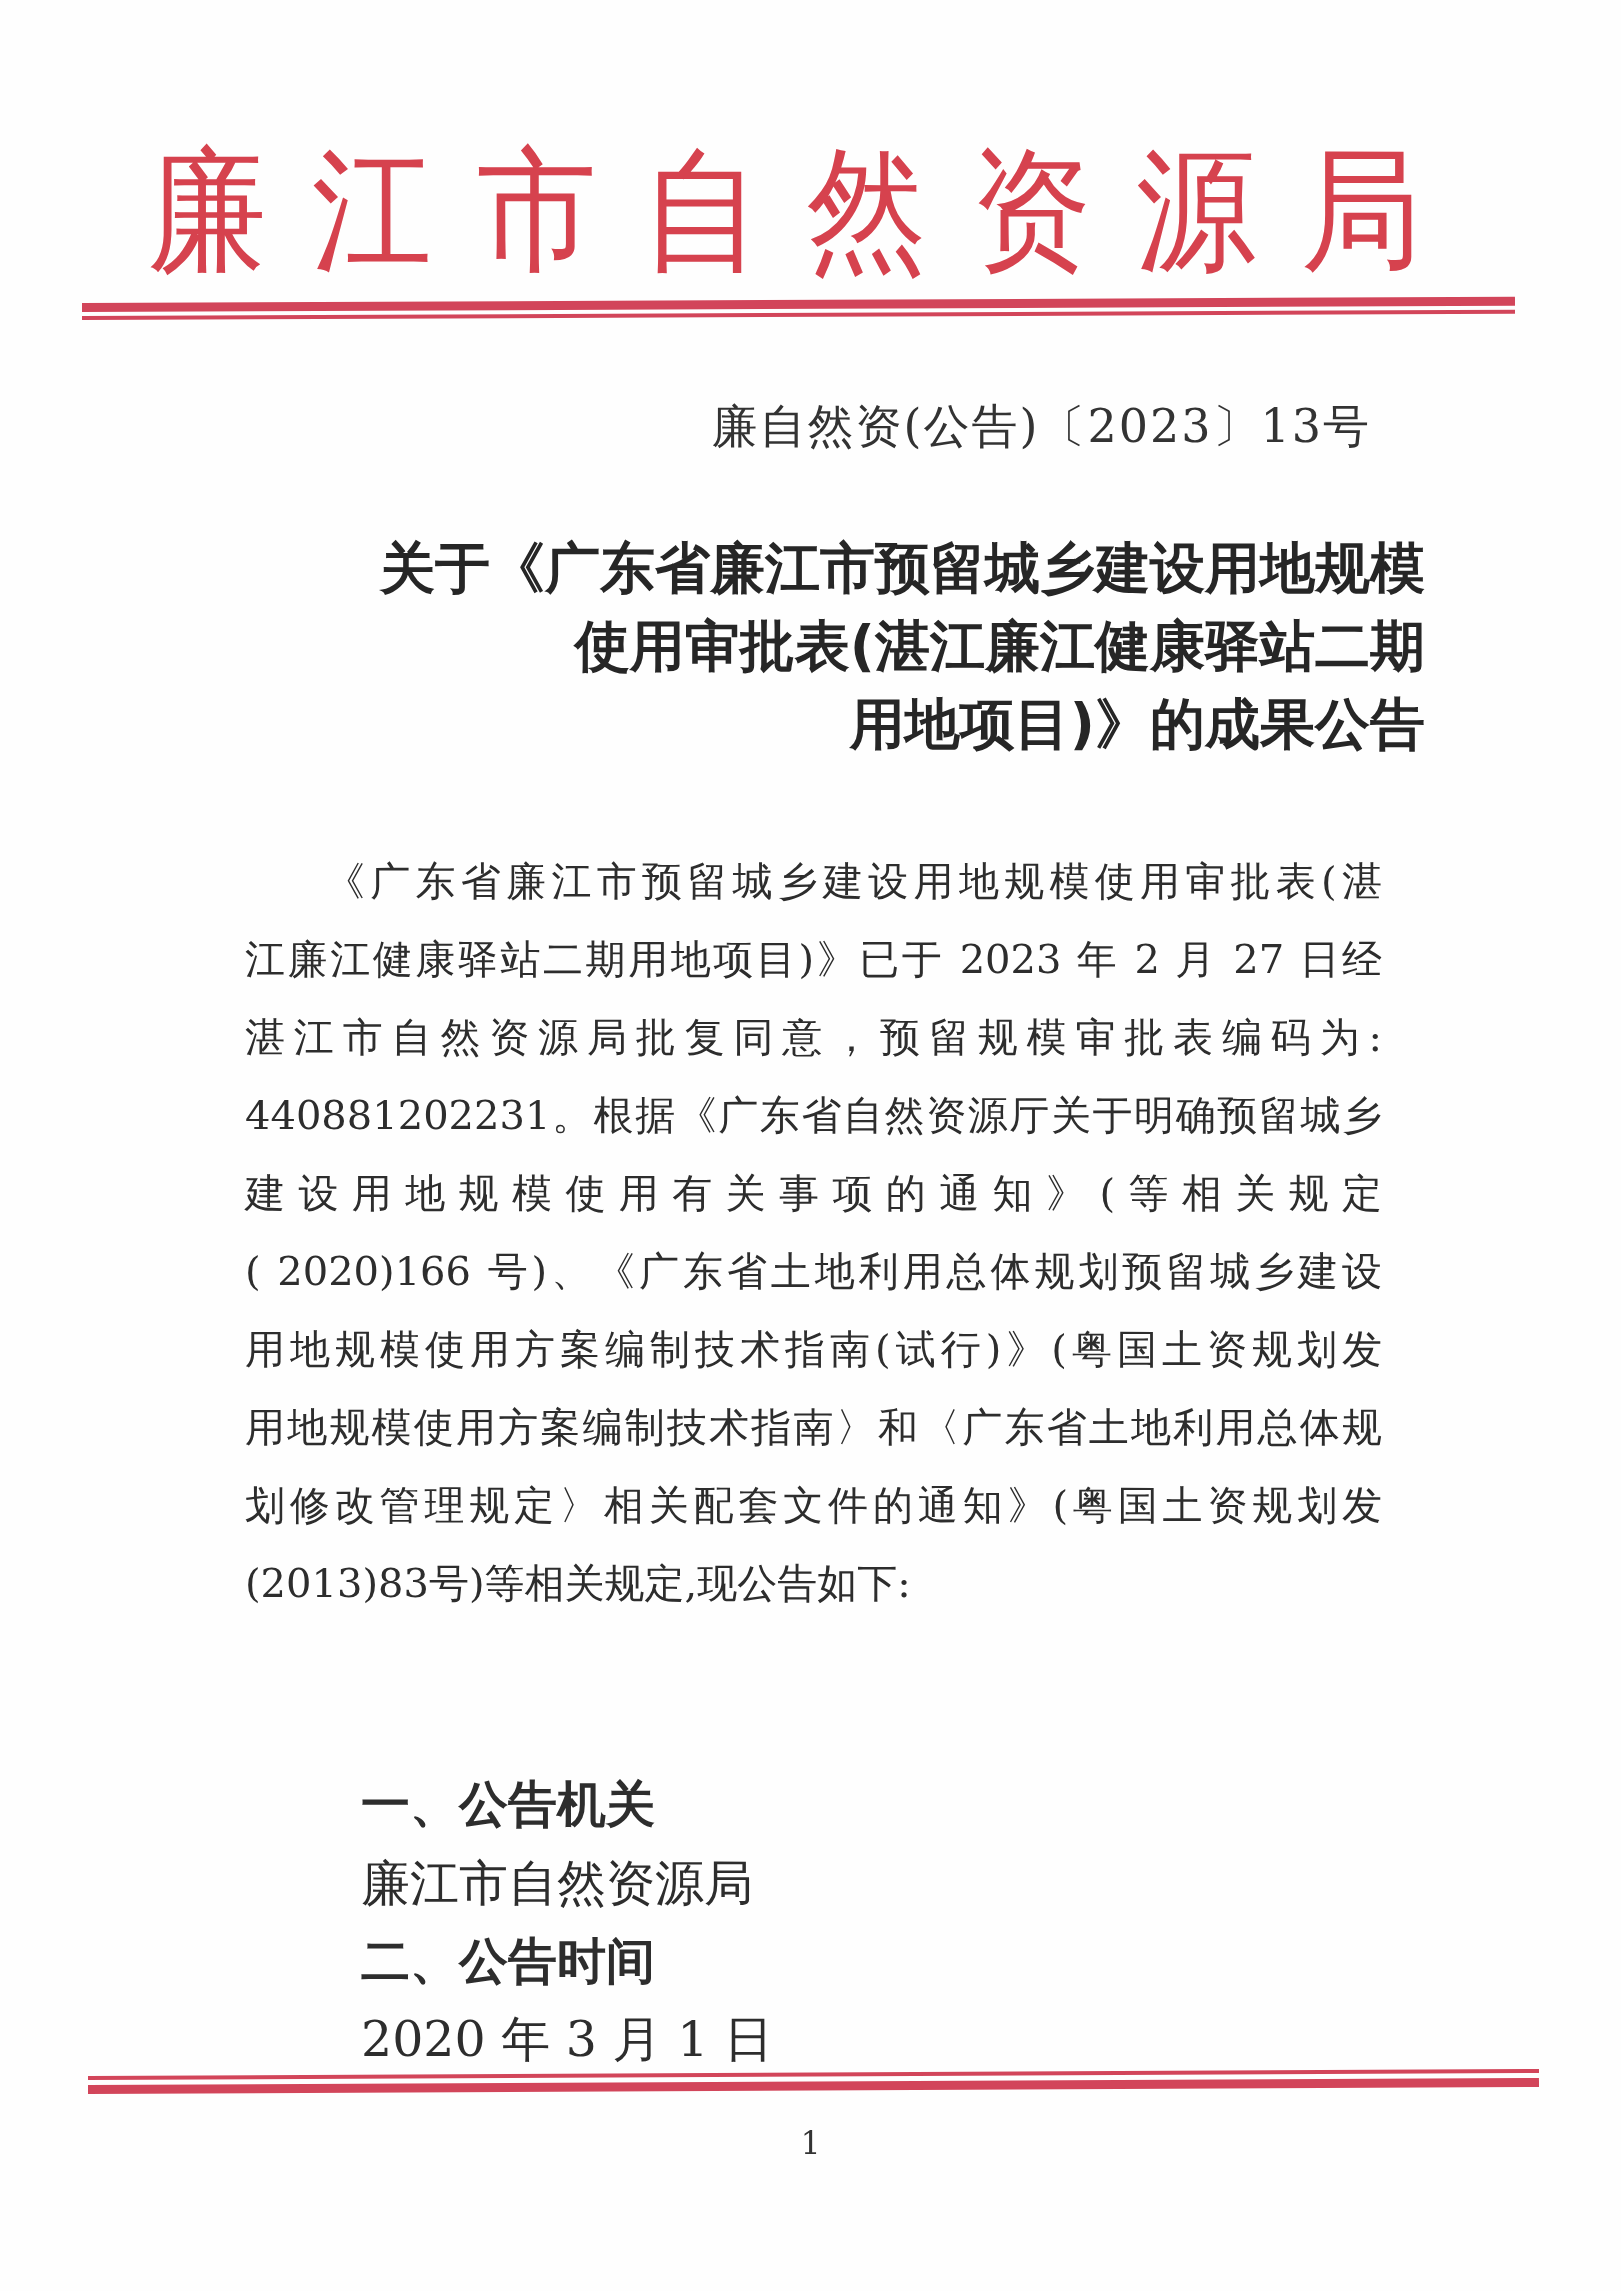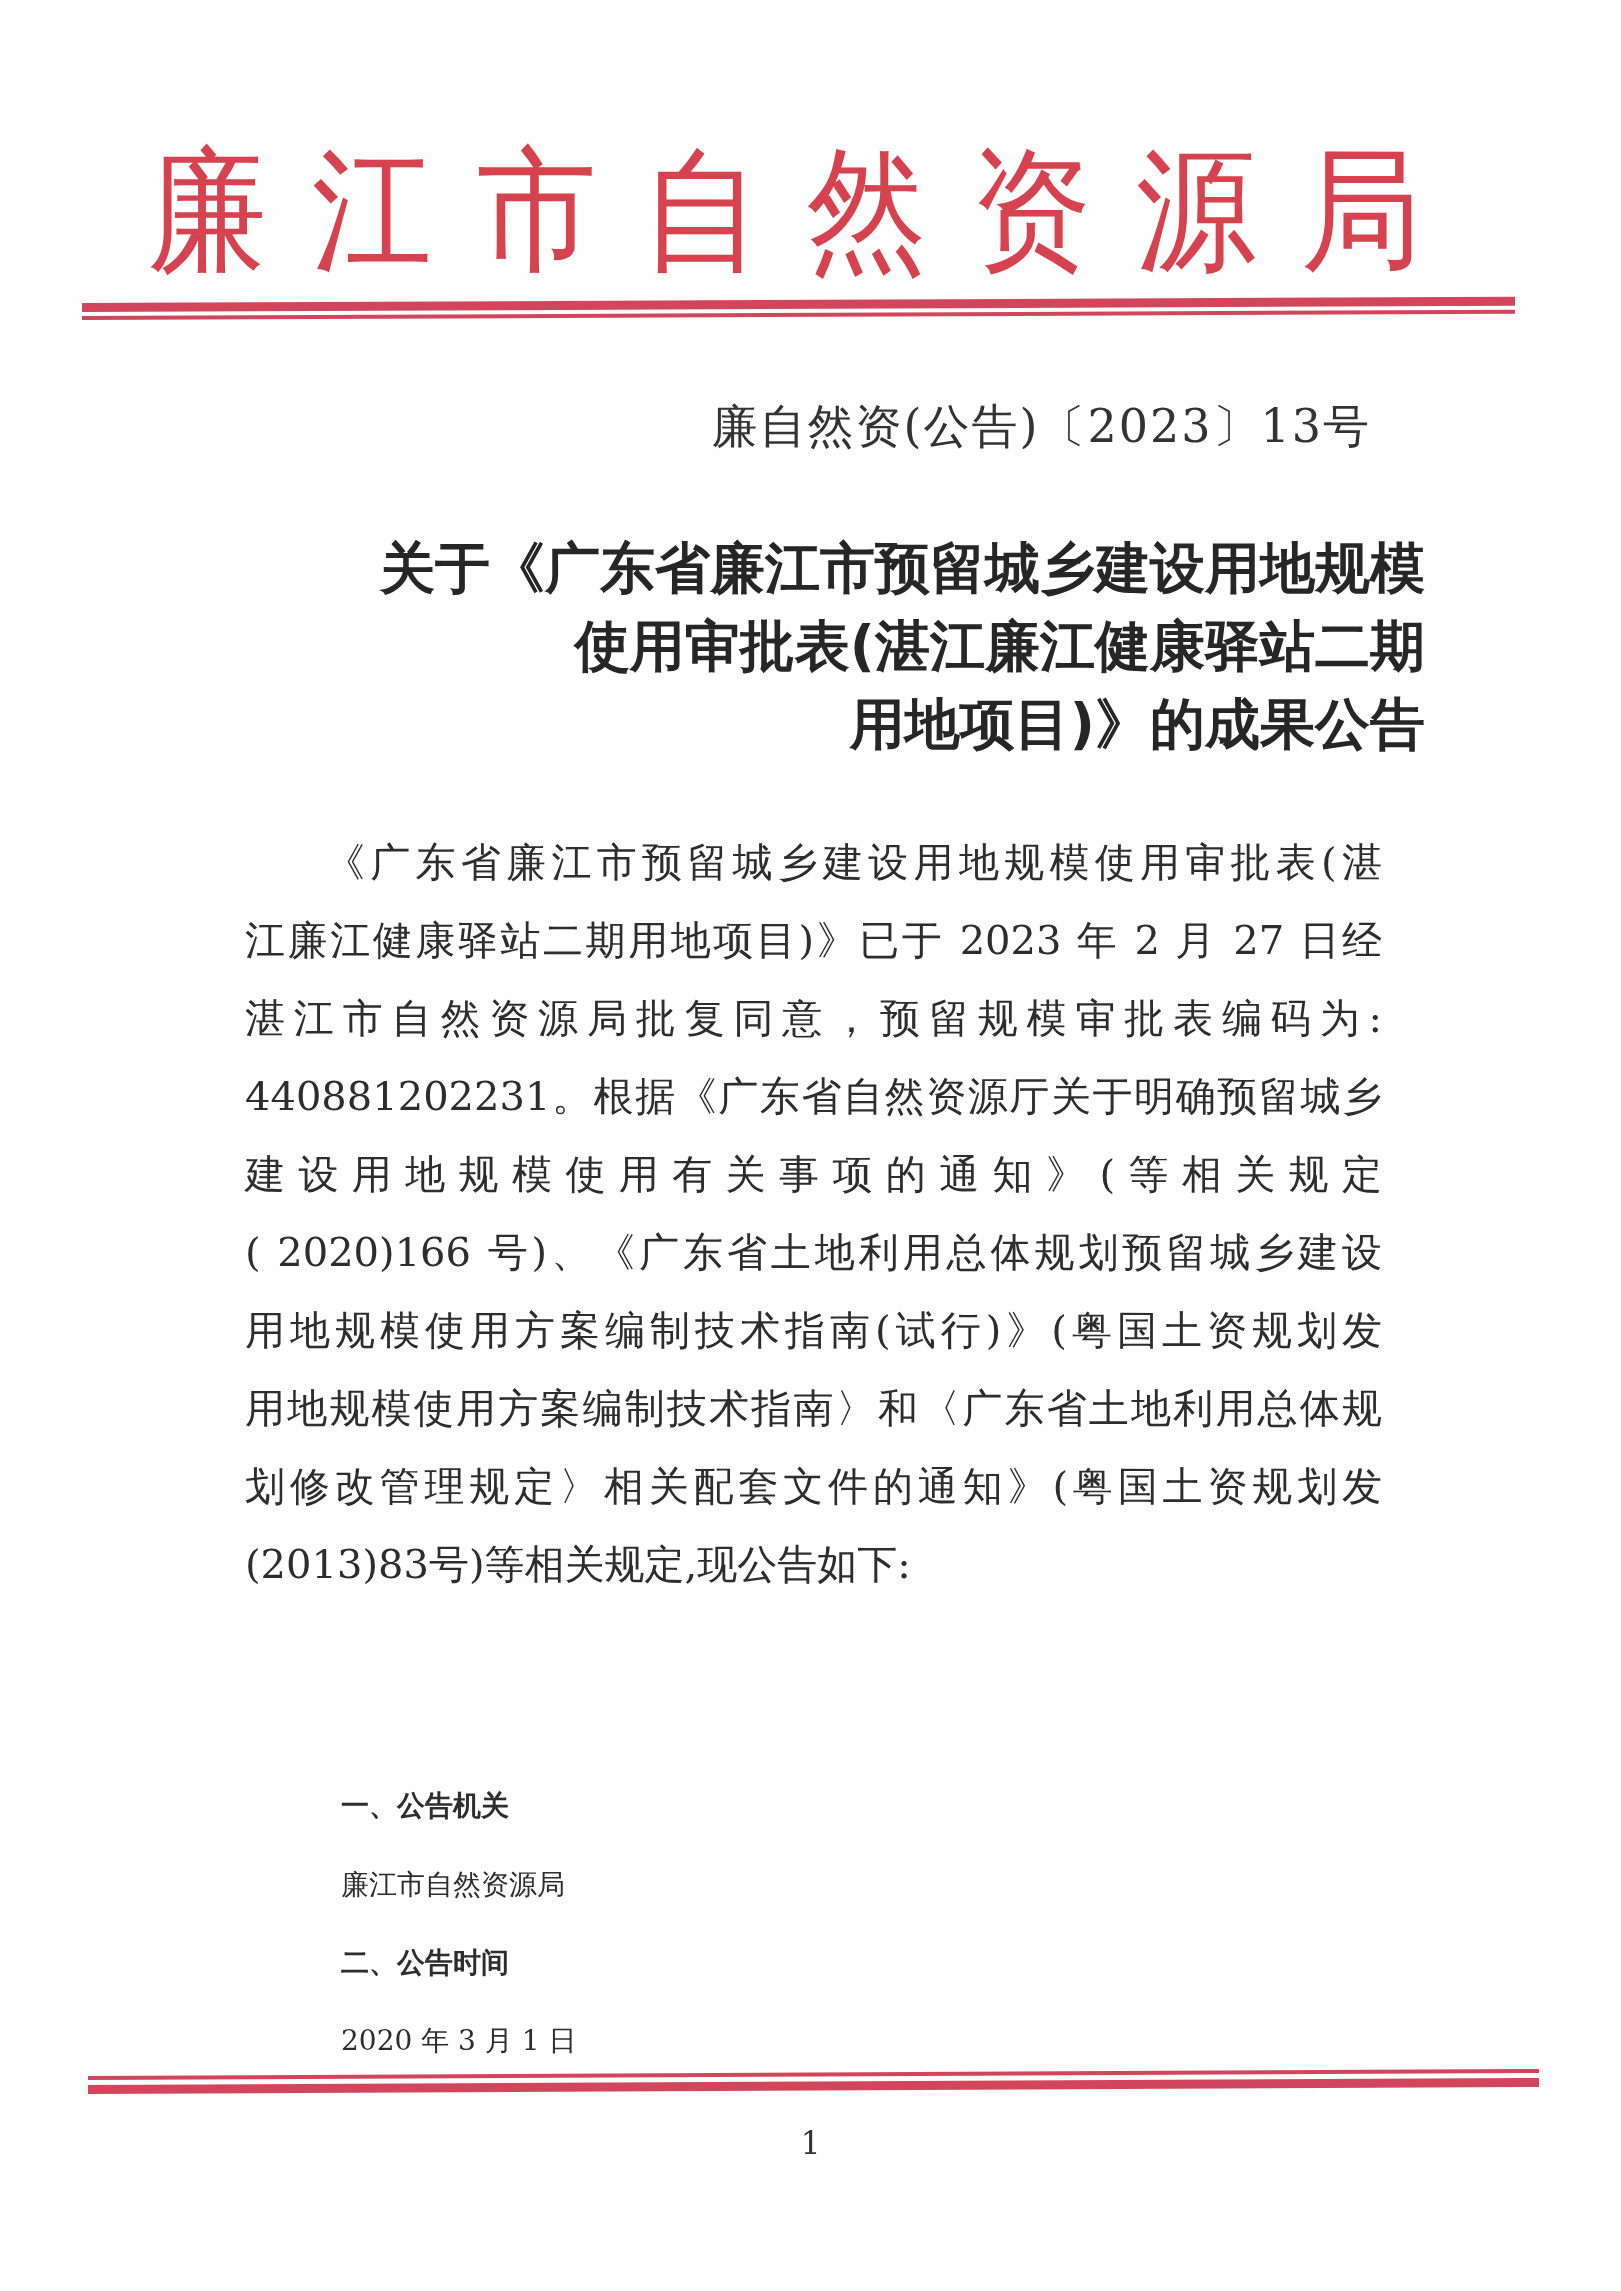--- a/index.html
+++ b/index.html
@@ -18,26 +18,26 @@
                      background: #d2455a; transform: rotate(-0.25deg); transform-origin: left center; }
 
     .docno { position: absolute; right: 250px; top: 396px; font-size: 46px; letter-spacing: 2px;
              color: #333; }
 
     .title { position: absolute; left: 196px; width: 1229px; top: 529px; text-align: right;
              font-family: "DejaVu Sans", sans-serif; font-weight: bold; font-size: 55px;
              line-height: 78px; color: #262626; }
     .title div { white-space: nowrap; }
 
-    .body { position: absolute; left: 245px; width: 1137px; top: 823px; font-size: 40px;
+    .body { position: absolute; left: 245px; width: 1137px; top: 842px; font-size: 40px;
             line-height: 78px; color: #2d2d2d; }
     .body p { margin: 0; text-align: justify; text-align-last: justify; }
     .body p.indent { text-indent: 80px; }
     .body p.last { text-align-last: left; }
-    .section { position: absolute; left: 341px; font-size: 28px; color: #2d2d2d; margin-top: 15px; }
+    .section { position: absolute; left: 361px; font-size: 49px; color: #2d2d2d; }
     .section.h { font-family: "DejaVu Sans", sans-serif; font-weight: bold; }
 
     .rule-bot-thin { position: absolute; left: 88px; width: 1451px; top: 2076px; height: 3.9px;
                      background: #d2455a; transform: rotate(-0.28deg); transform-origin: left center; }
     .rule-bot-thick { position: absolute; left: 88px; width: 1451px; top: 2085px; height: 8.8px;
                       background: #d2455a; transform: rotate(-0.28deg); transform-origin: left center; }
 
     .pagenum { position: absolute; left: 0; width: 1621px; text-align: center; top: 2125px;
                font-size: 31px; color: #333; }
   </style>

